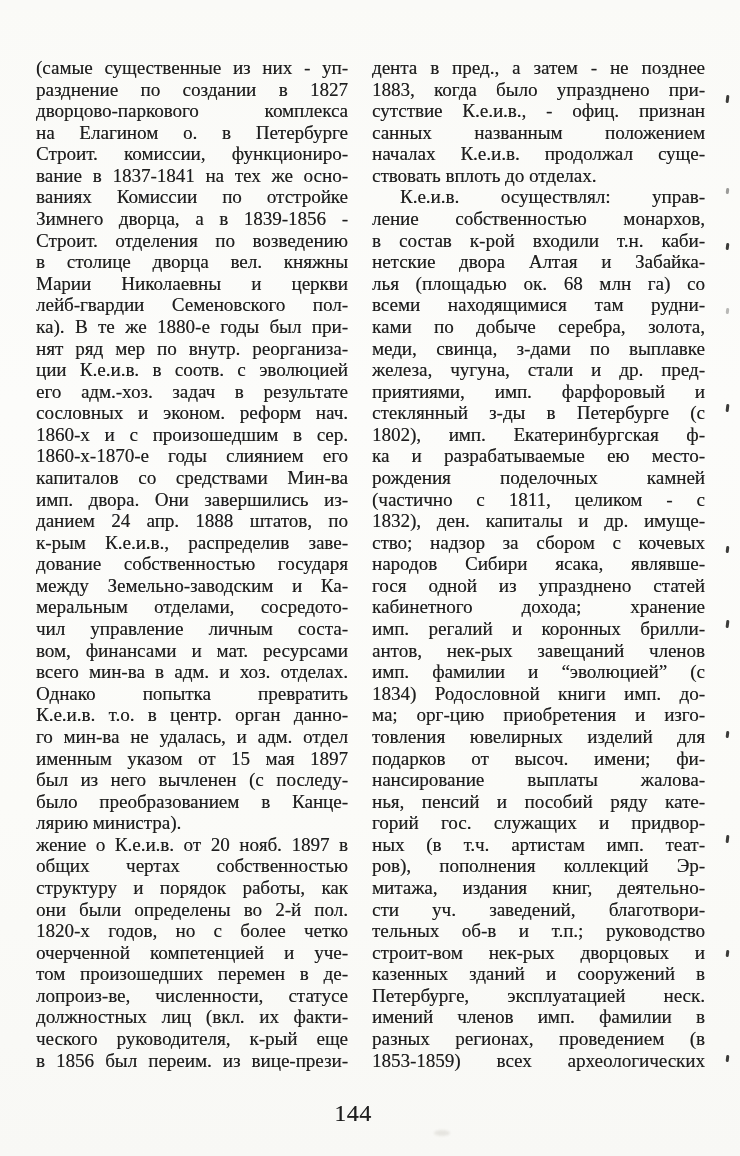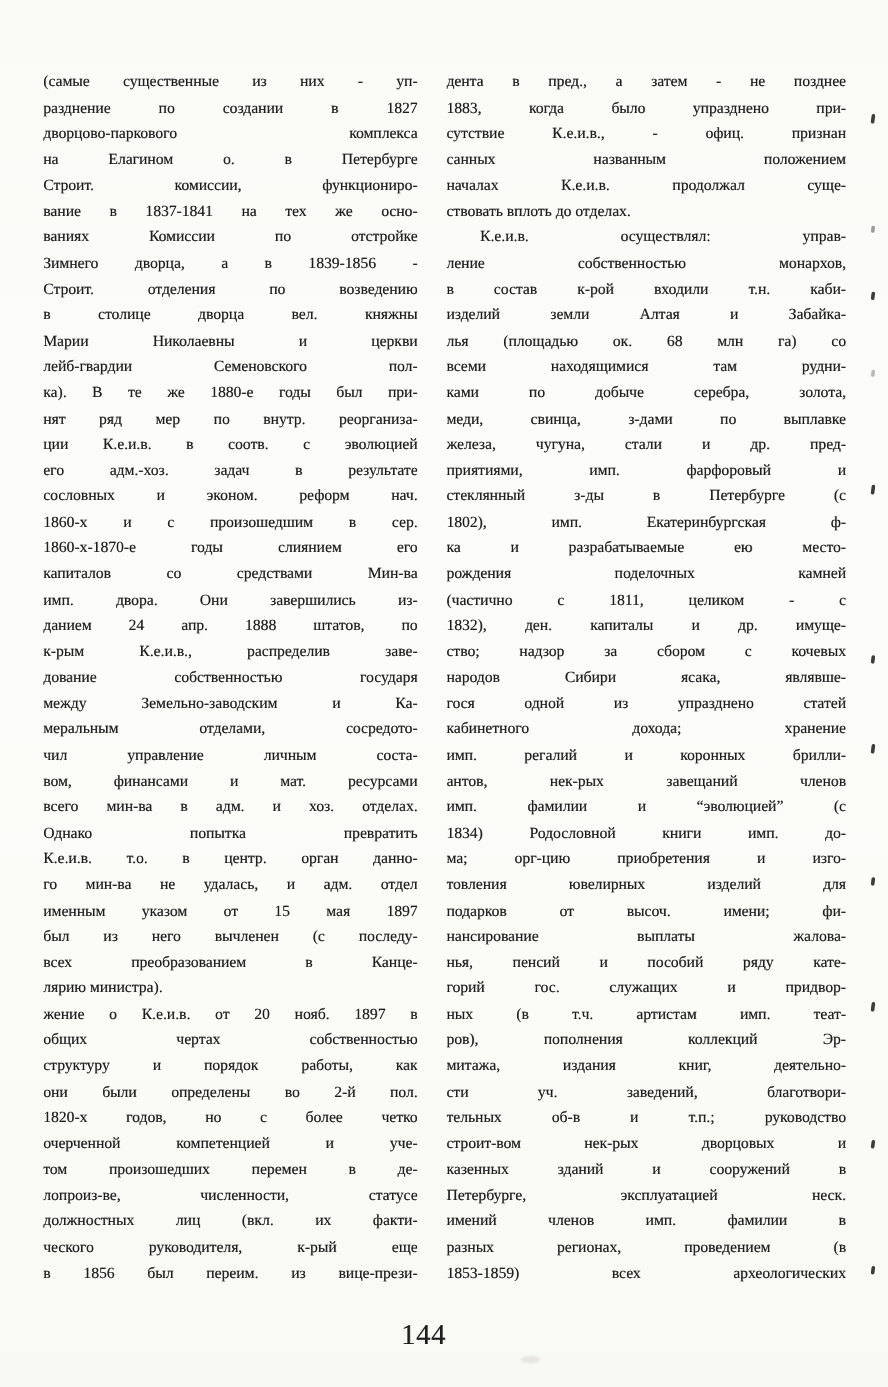--- a/index.html
+++ b/index.html
@@ -12,21 +12,21 @@
     margin: 0 auto;
     background: linear-gradient(180deg, #fafaf7 0%, #fcfcfa 35%, #fbfbf8 70%, #f8f8f5 100%);
     overflow: hidden;
     font-family: "Liberation Serif", serif;
     color: #1e1e1e;
   }
 
   .column {
     position: absolute;
     top: 57px;
-    font-size: 13px;
+    font-size: 19px;
     line-height: 21.58px;
     text-align: justify;
     text-shadow: 0.25px 0 0 rgba(20,20,20,0.55);
   }
   .col-left  { left: 36px;  width: 312px; }
   .col-right { left: 372px; width: 333px; }
 
   .line {
     height: 21.58px;
     overflow: hidden;
@@ -96,21 +96,21 @@
       <div class="line">между Земельно-заводским и Ка-</div>
       <div class="line">меральным отделами, сосредото-</div>
       <div class="line">чил управление личным соста-</div>
       <div class="line">вом, финансами и мат. ресурсами</div>
       <div class="line">всего мин-ва в адм. и хоз. отделах.</div>
       <div class="line">Однако попытка превратить</div>
       <div class="line">К.е.и.в. т.о. в центр. орган данно-</div>
       <div class="line">го мин-ва не удалась, и адм. отдел</div>
       <div class="line">именным указом от 15 мая 1897</div>
       <div class="line">был из него вычленен (с последу-</div>
-      <div class="line">всех преобразованием в Канце-</div>
+      <div class="line">было преобразованием в Канце-</div>
       <div class="line para-end">лярию министра).</div>
       <div class="line">жение о К.е.и.в. от 20 нояб. 1897 в</div>
       <div class="line">общих чертах собственностью</div>
       <div class="line">структуру и порядок работы, как</div>
       <div class="line">они были определены во 2-й пол.</div>
       <div class="line">1820-х годов, но с более четко</div>
       <div class="line">очерченной компетенцией и уче-</div>
       <div class="line">том произошедших перемен в де-</div>
       <div class="line">лопроиз-ве, численности, статусе</div>
       <div class="line">должностных лиц (вкл. их факти-</div>
@@ -121,21 +121,21 @@
   <div class="column col-right">
       <div class="line">дента в пред., а затем - не позднее</div>
       <div class="line">1883, когда было упразднено при-</div>
       <div class="line">сутствие К.е.и.в., - офиц. признан</div>
       <div class="line">санных названным положением</div>
       <div class="line">началах К.е.и.в. продолжал суще-</div>
       <div class="line para-end">ствовать вплоть до отделах.</div>
       <div class="line indent">К.е.и.в. осуществлял: управ-</div>
       <div class="line">ление собственностью монархов,</div>
       <div class="line">в состав к-рой входили т.н. каби-</div>
-      <div class="line">изделий земли Алтая и Забайка-</div>
+      <div class="line">нетские двора Алтая и Забайка-</div>
       <div class="line">лья (площадью ок. 68 млн га) со</div>
       <div class="line">всеми находящимися там рудни-</div>
       <div class="line">ками по добыче серебра, золота,</div>
       <div class="line">меди, свинца, з-дами по выплавке</div>
       <div class="line">железа, чугуна, стали и др. пред-</div>
       <div class="line">приятиями, имп. фарфоровый и</div>
       <div class="line">стеклянный з-ды в Петербурге (с</div>
       <div class="line">1802), имп. Екатеринбургская ф-</div>
       <div class="line">ка и разрабатываемые ею место-</div>
       <div class="line">рождения поделочных камней</div>

